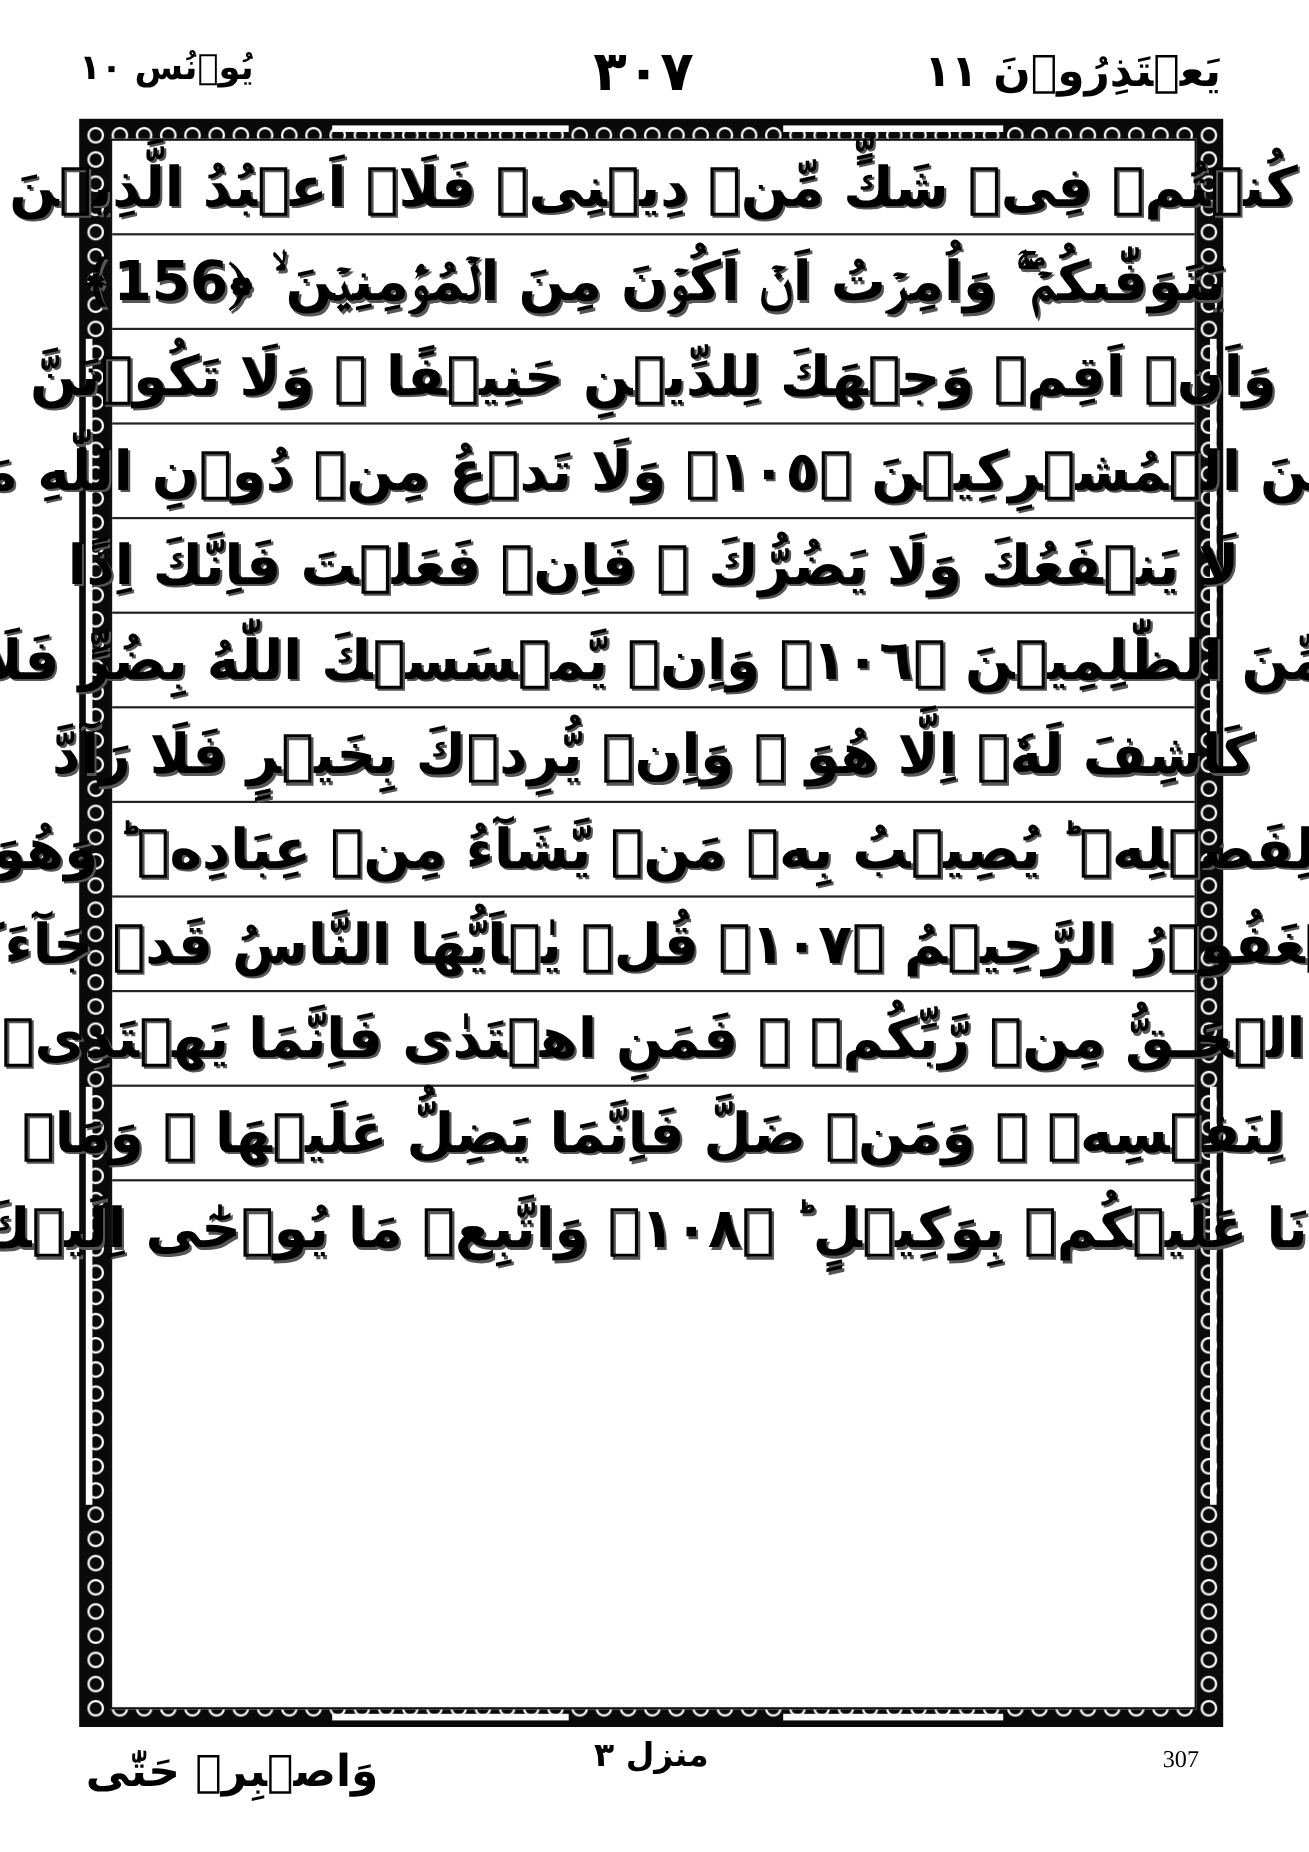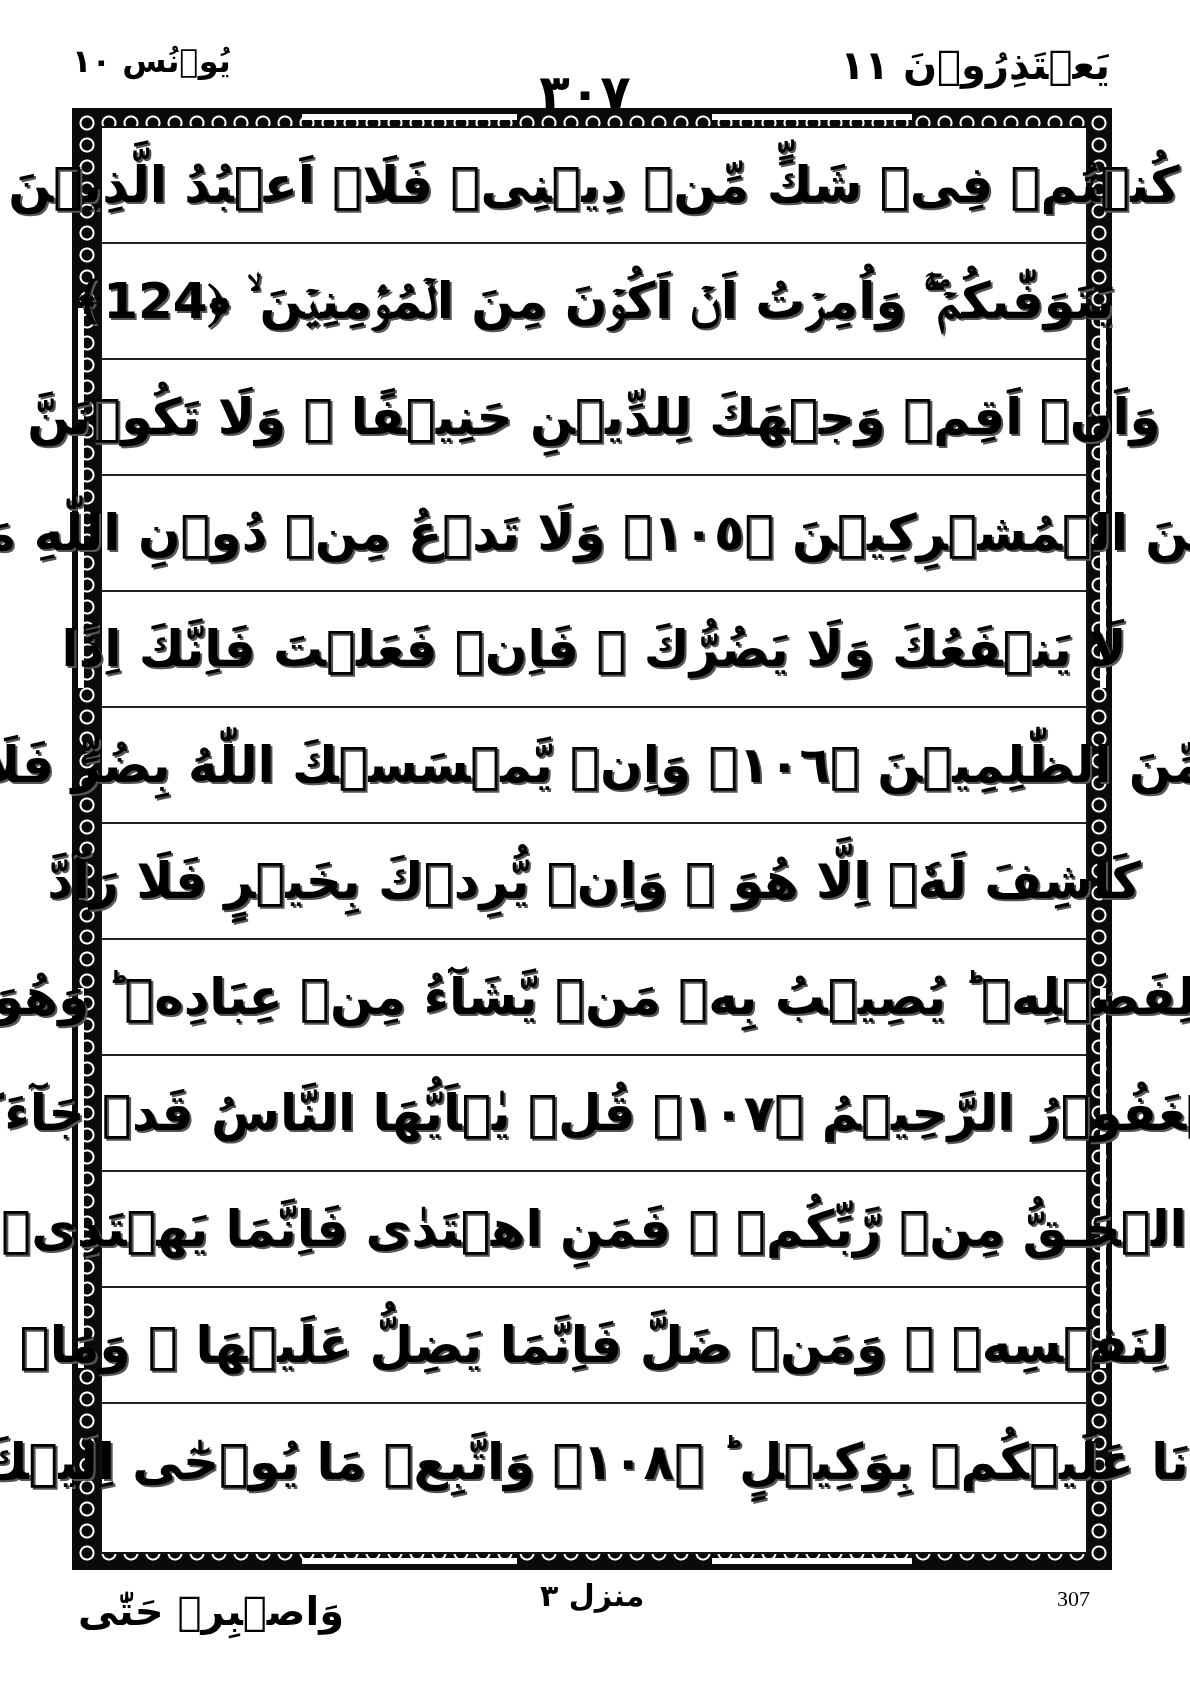--- a/index.html
+++ b/index.html
@@ -1,31 +1,31 @@
 <!DOCTYPE html>
 <html><head>
 <meta charset="utf-8">
 <style>
   html, body { margin:0; padding:0; background:#ffffff; }
   body { width:1190px; height:1684px; position:relative; overflow:hidden; font-family:"DejaVu Sans", sans-serif; color:#000; }
 
   .header { position:absolute; top:42px; left:60px; width:1050px; height:60px; }
   .hdr-left { position:absolute; left:12px; top:0; font-size:32px; font-weight:bold; direction:rtl; }
-  .hdr-center { position:absolute; left:0; right:0; text-align:center; top:-6px; font-size:50px; font-weight:bold; direction:rtl;margin-top:28px; }
+  .hdr-center { position:absolute; left:0; right:0; text-align:center; top:-6px; font-size:50px; font-weight:bold; direction:rtl; }
   .hdr-right { position:absolute; right:0; top:0; font-size:40px; font-weight:bold; direction:rtl; }
 
   .frame { position:absolute; left:72px; top:108px; width:1040px; height:1462px; background:#0a0a0a; box-sizing:border-box; }
   .frame-pattern { position:absolute; inset:4px; background:
       radial-gradient(circle at 50% 50%, transparent 5px, #fff 6px, #fff 7px, transparent 8px) 0 0/22px 22px,
       #0a0a0a; }
   .frame-bar { position:absolute; background:#fff; height:6px; }
   .frame-vbar { position:absolute; background:#fff; width:6px; }
 
   .text-panel { position:absolute; left:100px; top:126px; width:988px; height:1428px; background:#fff; border:2px solid #111; box-sizing:border-box; }
-  .line { position:relative; height:116px; border-bottom:2px solid #222; box-sizing:border-box; display:flex; align-items:center; justify-content:center; }
+  .line { position:relative; height:86px; border-bottom:2px solid #222; box-sizing:border-box; display:flex; align-items:center; justify-content:center; }
   .line:last-child { border-bottom:none; }
   .line-text { direction:rtl; font-family:"DejaVu Sans", sans-serif; font-size:50px; font-weight:bold; letter-spacing:1px; white-space:nowrap; text-shadow: 2px 2px 0 #555; }
 
   .footer { position:absolute; top:1578px; left:60px; width:1050px; height:80px; }
   .ftr-left { position:absolute; left:18px; top:10px; font-size:40px; font-weight:bold; direction:rtl; }
   .ftr-manzil { position:absolute; left:480px; top:0; font-size:30px; font-weight:bold; direction:rtl;text-align:right; }
   .ftr-site { position:absolute; left:648px; top:12px; font-family:"DejaVu Sans", sans-serif; font-size:34px; font-weight:bold; letter-spacing:-0.5px; }
   .ftr-page { position:absolute; left:997px; top:8px; font-family:Liberation Serif, serif; font-size:22px; }
 </style>
 </head>
@@ -47,21 +47,21 @@
   <div class="frame-vbar" style="left:6px; top:880px; height:380px;"></div>
   <div class="frame-vbar" style="right:6px; top:200px; height:380px;"></div>
   <div class="frame-vbar" style="right:6px; top:880px; height:380px;"></div>
 </div>
 
 <div class="text-panel">
   <div class="line">
       <span class="line-text">كُنۡتُمۡ فِىۡ شَكٍّ مِّنۡ دِيۡنِىۡ فَلَاۤ اَعۡبُدُ الَّذِيۡنَ</span>
     </div>
   <div class="line">
-      <span class="line-text">يَتَوَفّٰٮكُمۡ ۖۚ وَاُمِرۡتُ اَنۡ اَكُوۡنَ مِنَ الۡمُؤۡمِنِيۡنَ ۙ ﴿124﴾</span>
+      <span class="line-text">يَتَوَفّٰٮكُمۡ ۖۚ وَاُمِرۡتُ اَنۡ اَكُوۡنَ مِنَ الۡمُؤۡمِنِيۡنَ ۙ ﴿156﴾</span>
     </div>
   <div class="line">
       <span class="line-text">وَاَنۡ اَقِمۡ وَجۡهَكَ لِلدِّيۡنِ حَنِيۡفًا ۚ وَلَا تَكُوۡنَنَّ</span>
     </div>
   <div class="line">
       <span class="line-text">مِنَ الۡمُشۡرِكِيۡنَ ﴿١٠٥﴾ وَلَا تَدۡعُ مِنۡ دُوۡنِ اللّٰهِ مَا</span>
     </div>
   <div class="line">
       <span class="line-text">لَا يَنۡفَعُكَ وَلَا يَضُرُّكَ ۚ فَاِنۡ فَعَلۡتَ فَاِنَّكَ اِذًا</span>
     </div>

